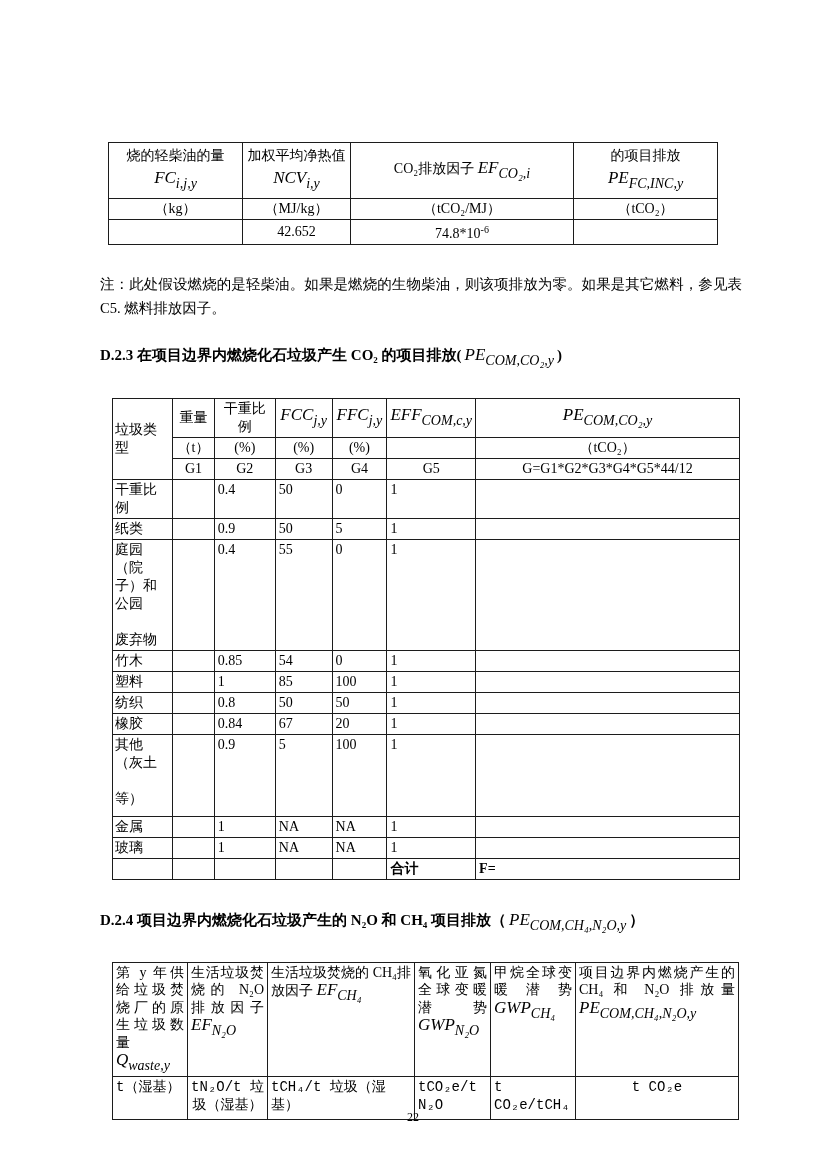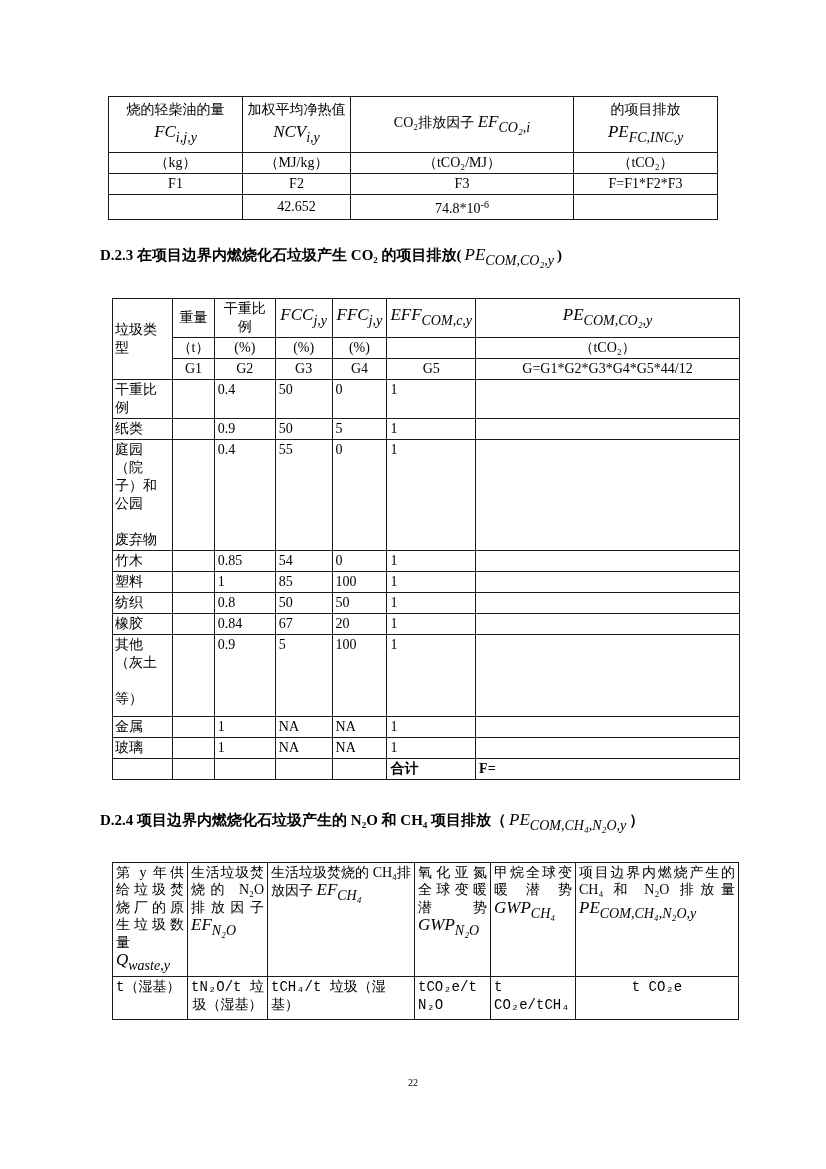--- a/index.html
+++ b/index.html
@@ -4,21 +4,21 @@
 <style>
   * { margin:0; padding:0; box-sizing:border-box; }
   html,body { background:#fff; }
   body {
     width:826px; height:1169px;
     font-family:"Liberation Serif","DejaVu Serif",serif;
     color:#000; position:relative; overflow:hidden;
   }
   .page { width:826px; height:1169px; padding:96px 86px 0 100px; position:relative; }
 
-  table { border-collapse:collapse; table-layout:fixed; }
+  table { border-collapse:collapse; table-layout:fixed;margin-top:46px; }
   td { border:1px solid #1c1c1c; font-size:14px; line-height:18px;
        padding:1px 3px; vertical-align:top; text-align:left; overflow:hidden; }
   .ct { text-align:center; }
   .al { text-align:center; }
   .jt { text-align:justify; }
   .pre { white-space:pre-wrap; word-break:break-all; }
 
   
   .it { font-style:italic; }
   .bd { font-weight:bold; }
@@ -55,21 +55,21 @@
   .t2 tr.total td { height:21px; }
   .t2 .typecell { padding:1px 2px; }
 
   
   .t3 { margin-left:12px; margin-top:23px; }
   .t3 .hd td { height:106px; line-height:17.5px; }
   .t3 .un td { height:43px;font-family:Liberation Mono, monospace; }
   .t3 .hr td { height:40px; }
   .t3 .vr td { height:22px; }
 
-  .pageno { position:absolute; left:0; top:1077px; width:826px; text-align:center; font-size:10px; }
+  .pageno { position:absolute; left:0; top:1110px; width:826px; text-align:center; font-size:12px; }
 </style>
 </head>
 <body>
 
 <div class="page">
 
   <table class="t1">
     <colgroup>
         <col style="width:134px">
         <col style="width:108px">
@@ -94,34 +94,29 @@
           <div class="formula hformula"><span class="it fm">PE</span><span class="it sb">FC,INC,y</span></div>
         </td>
       </tr>
       <tr class="r20">
         <td>（kg）</td>
         <td>（MJ/kg）</td>
         <td>（tCO₂/MJ）</td>
         <td>（tCO₂）</td>
       </tr>
       <tr class="r20">
-        <td>F1</td>
-        <td>F2</td>
-        <td>F3</td>
-        <td>F=F1*F2*F3</td>
-      </tr>
-      <tr class="r20">
         <td></td>
         <td>42.652</td>
         <td><span>74.8*10</span><span class="sp">-6</span></td>
         <td></td>
       </tr>
     </tbody>
   </table>
 
+  <p class="note">注：此处假设燃烧的是轻柴油。如果是燃烧的生物柴油，则该项排放为零。如果是其它燃料，参见表 C5. 燃料排放因子。</p>
 
   <h3 class="heading h-d23"><span>D.2.3 在项目边界内燃烧化石垃圾产生 CO₂ 的项目排放(</span><span class="formula"><span class="it fm">PE</span><span class="it sb">COM,CO₂,y</span></span><span>)</span></h3>
 
   <table class="t2">
     <colgroup>
         <col style="width:62px">
         <col style="width:42px">
         <col style="width:63px">
         <col style="width:57px">
         <col style="width:55px">

